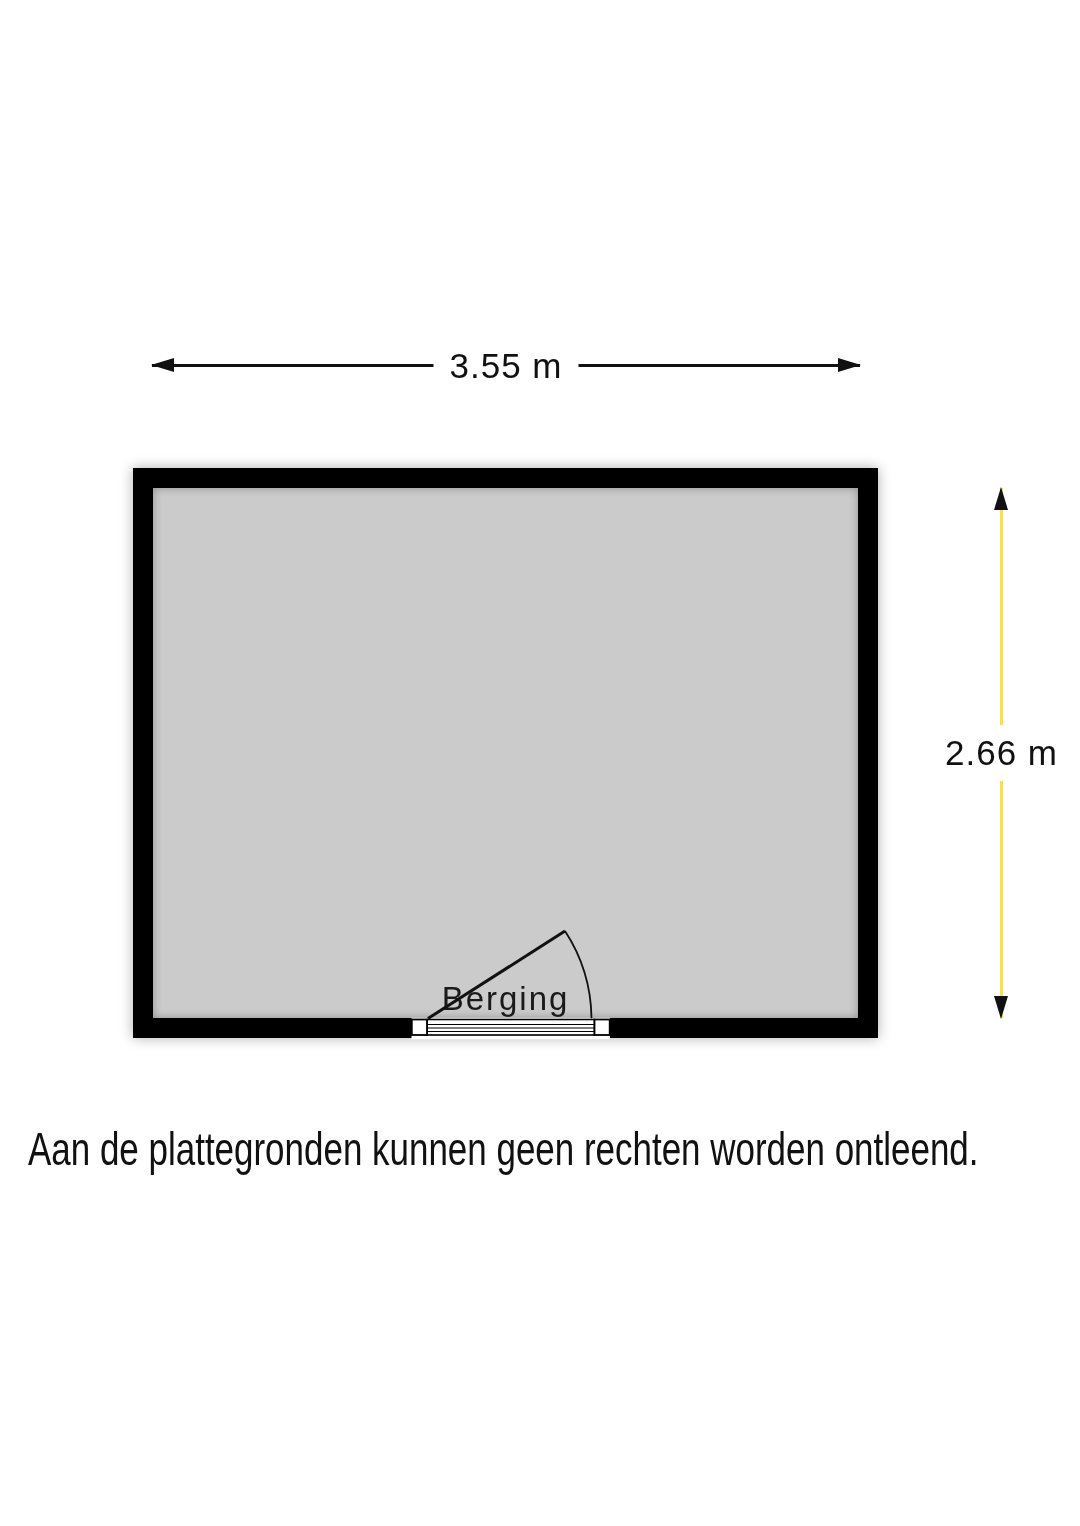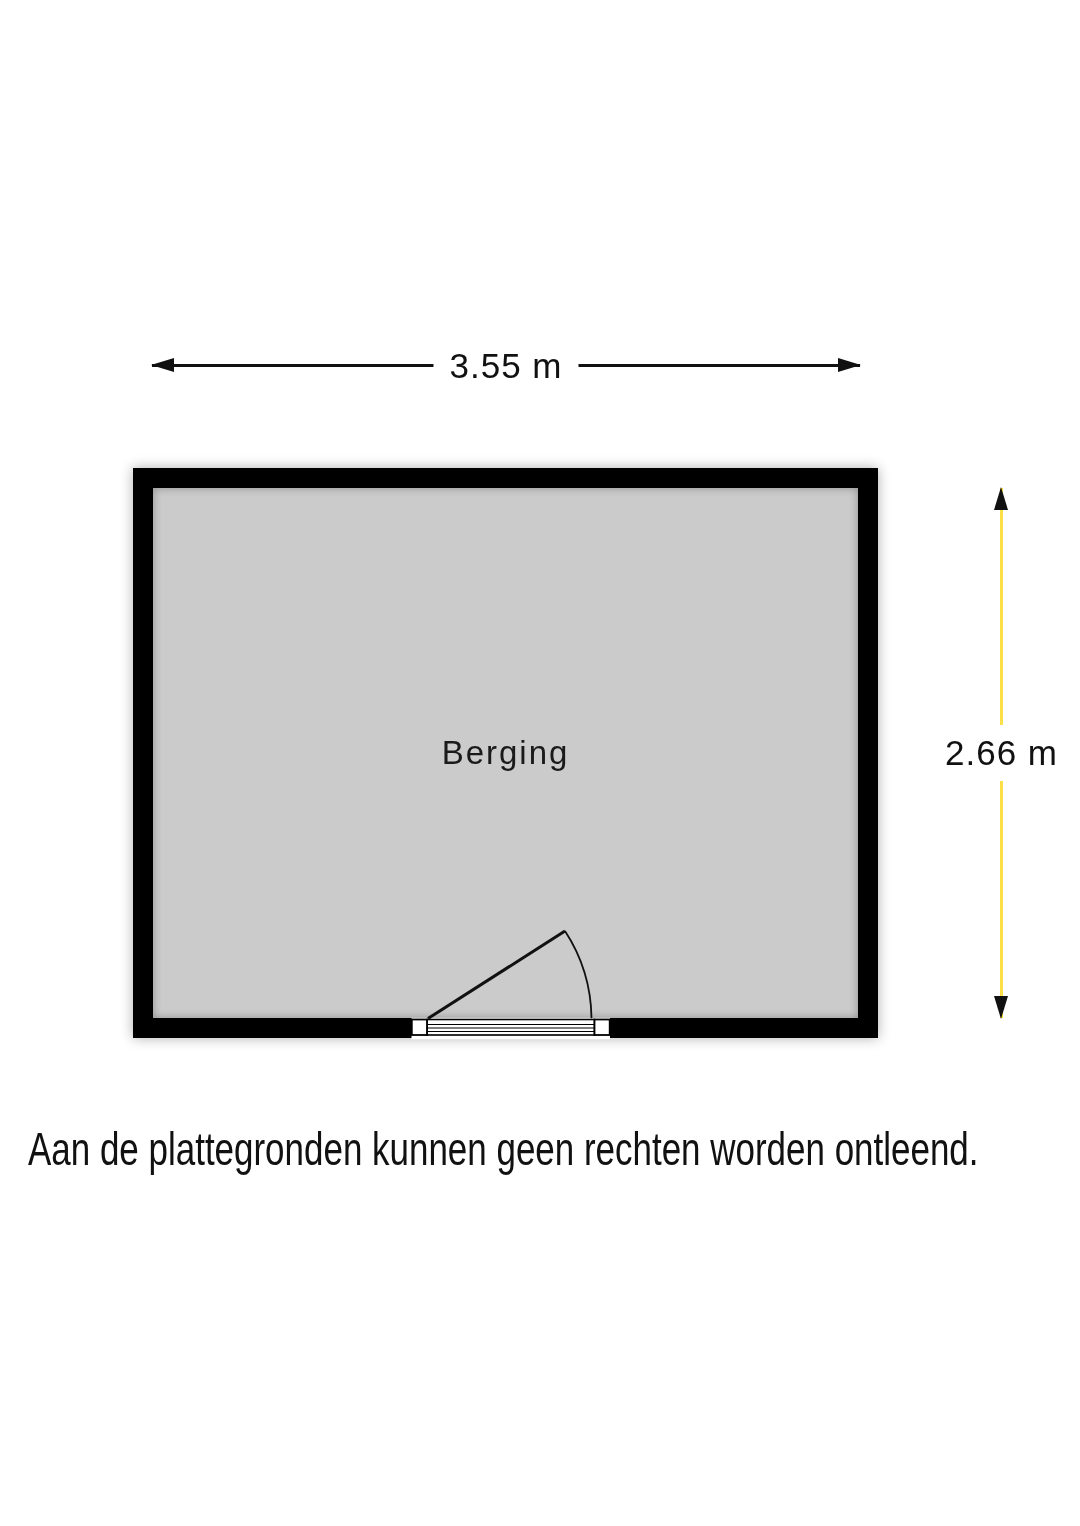--- a/index.html
+++ b/index.html
@@ -104,21 +104,21 @@
     box-sizing: border-box;
     border: 20px solid #000000;
     background: #cbcbcb;
     box-shadow: 0 0 12px rgba(0,0,0,0.32);
   }
   .room .floor {
     width: 100%;
     height: 100%;
     box-shadow: inset 0 0 9px rgba(0,0,0,0.30);
     display: flex;
-    align-items: center;
+    align-items: flex-end;
     justify-content: center;
   }
   .room .room-label {
     font-size: 33px;
     letter-spacing: 2px;
     color: #1a1a1a;
   }
 
   
   .door-svg {

